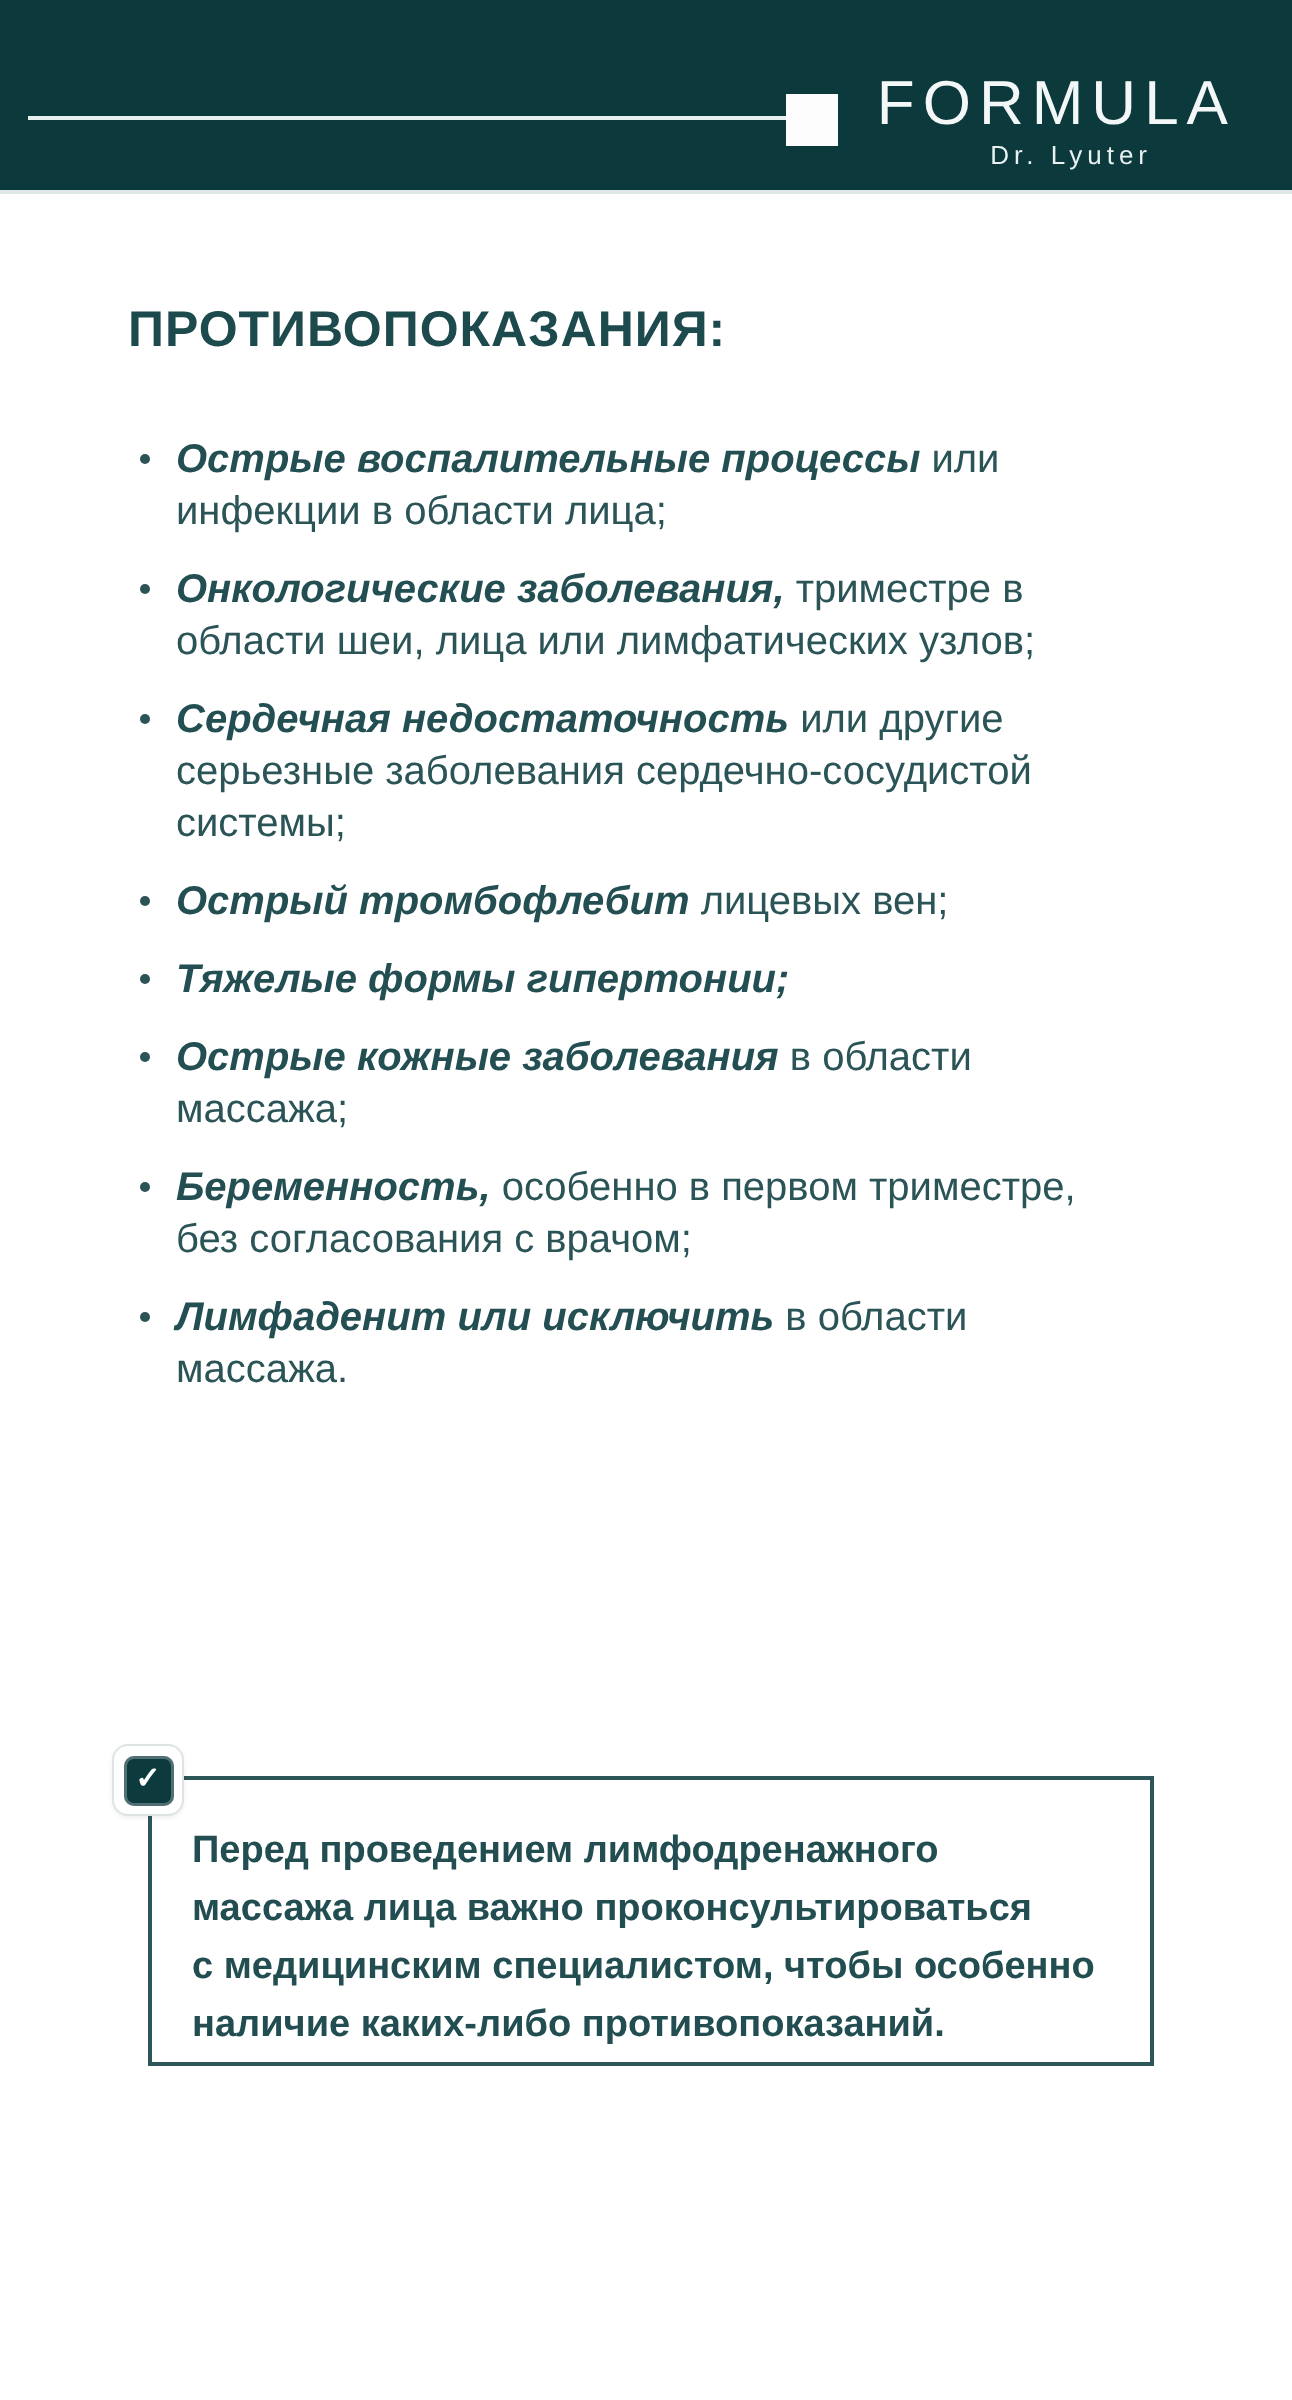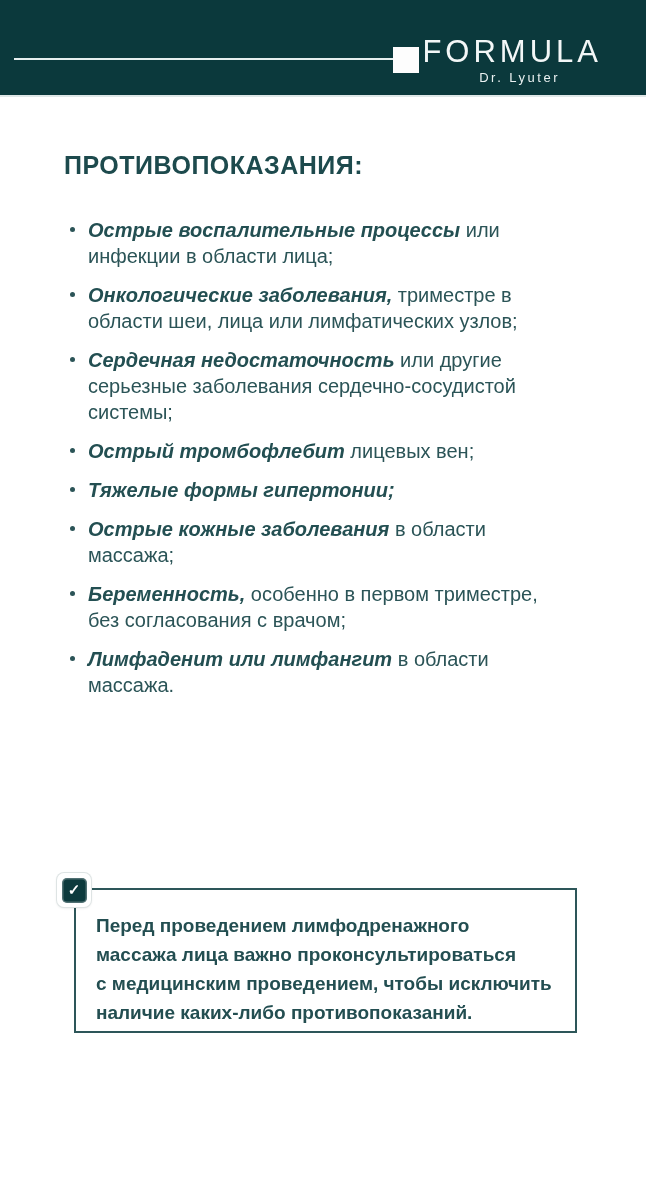--- a/index.html
+++ b/index.html
@@ -33,21 +33,21 @@
     position: absolute;
     left: 393px;
     top: 47px;
     width: 26px;
     height: 26px;
     background: #fdfdfd;
   }
   .logo-block {
     position: absolute;
     top: 36px;
-    right: 44px;
+    right: 28px;
     text-align: right;
     color: #f3f7f7;
   }
   .logo-name {
     font-size: 31px;
     font-weight: 400;
     letter-spacing: 4px;
     line-height: 32px;
   }
   .logo-sub {
@@ -176,31 +176,31 @@
     <li>
       <span class="bullet-dot"></span><span class="b">Тяжелые формы гипертонии;</span><span></span>
     </li>
     <li>
       <span class="bullet-dot"></span><span class="b">Острые кожные заболевания</span><span> в области массажа;</span>
     </li>
     <li>
       <span class="bullet-dot"></span><span class="b">Беременность,</span><span> особенно в первом триместре, без согласования с врачом;</span>
     </li>
     <li>
-      <span class="bullet-dot"></span><span class="b">Лимфаденит или лимфангит</span><span> в области массажа.</span>
+      <span class="bullet-dot"></span><span class="b">Лимфаденит или исключить</span><span> в области массажа.</span>
     </li>
   </ul>
 
   <div class="note-box">
     <div class="note-checkbox">
       <div class="note-checkbox-inner">
         <span class="check-glyph">✓</span>
       </div>
     </div>
     <div class="note-text">
       <div class="note-line">Перед проведением лимфодренажного</div>
       <div class="note-line">массажа лица важно проконсультироваться</div>
-      <div class="note-line">с медицинским проведением, чтобы исключить</div>
+      <div class="note-line">с медицинским специалистом, чтобы особенно</div>
       <div class="note-line">наличие каких-либо противопоказаний.</div>
     </div>
   </div>
 
 </div>
 
 </body></html>

